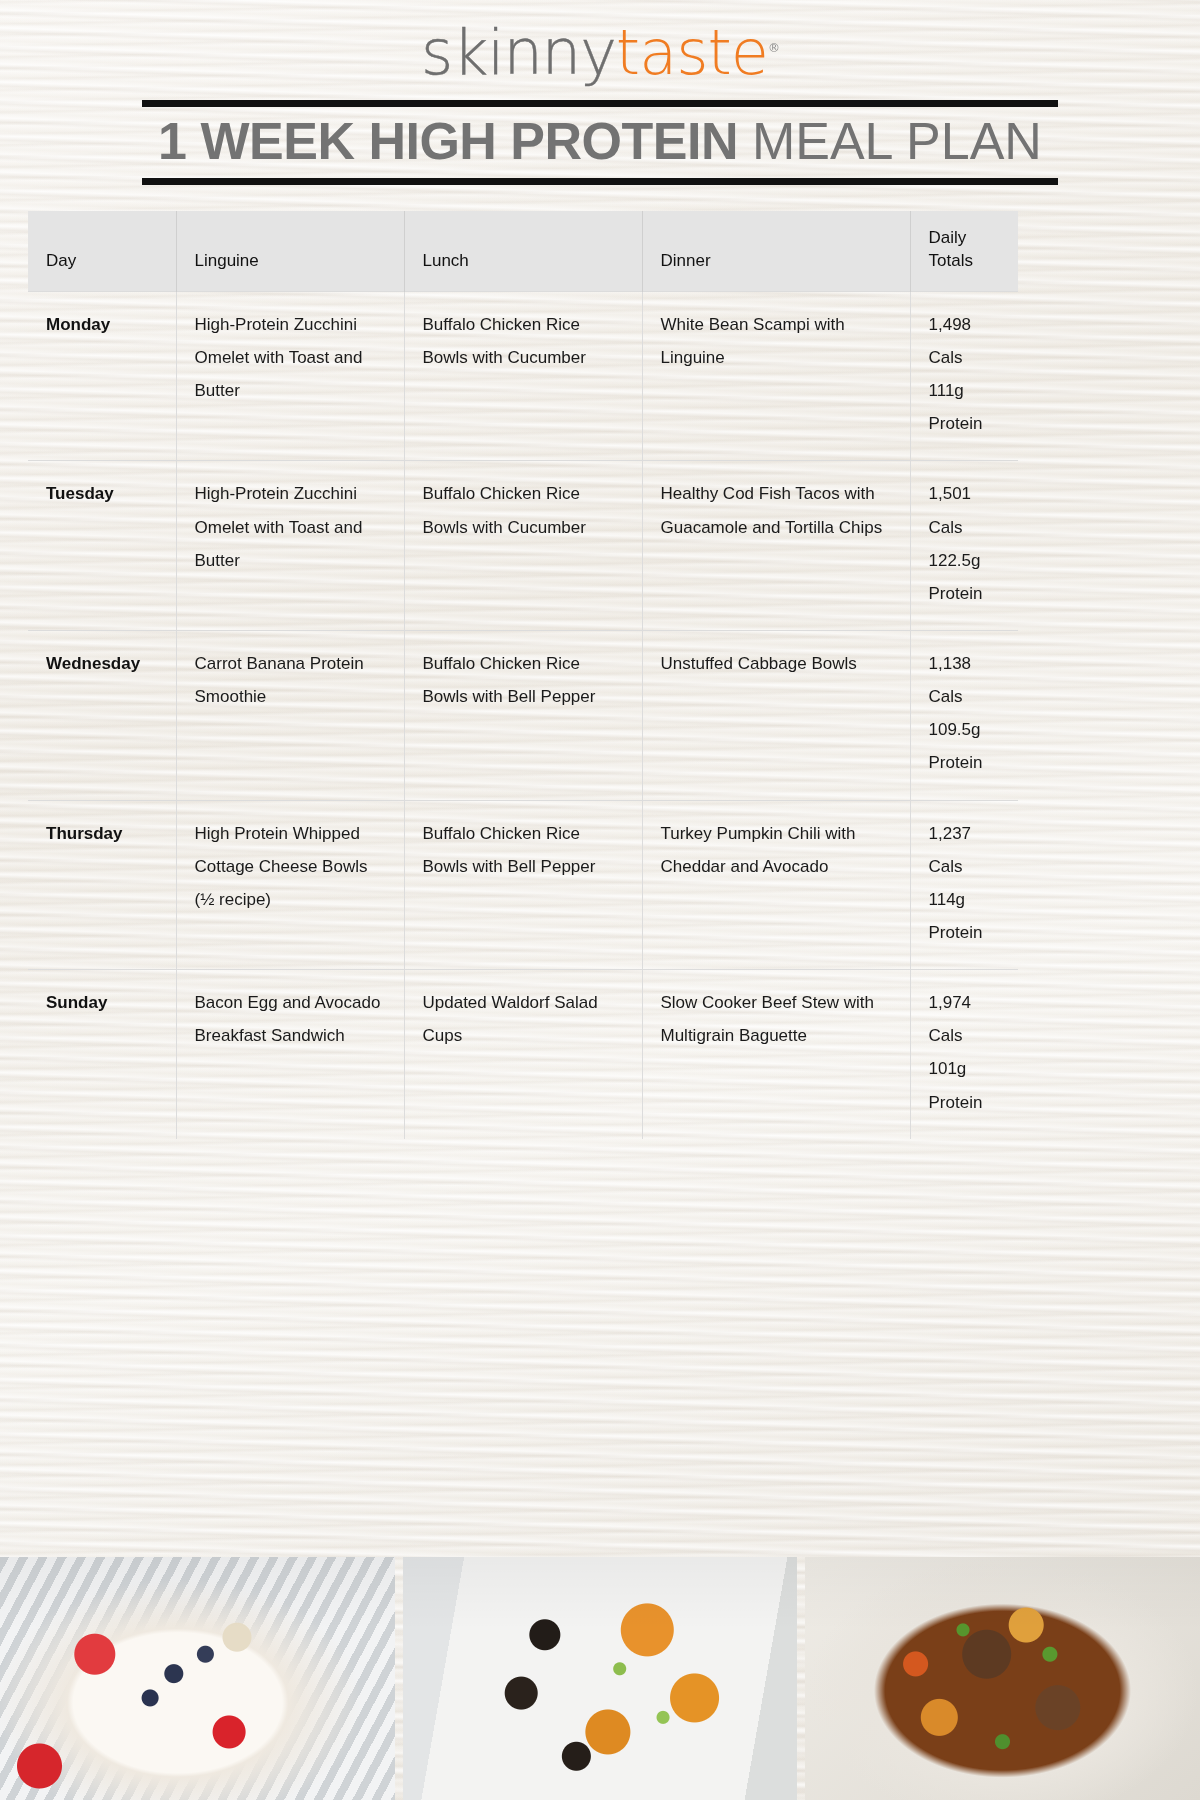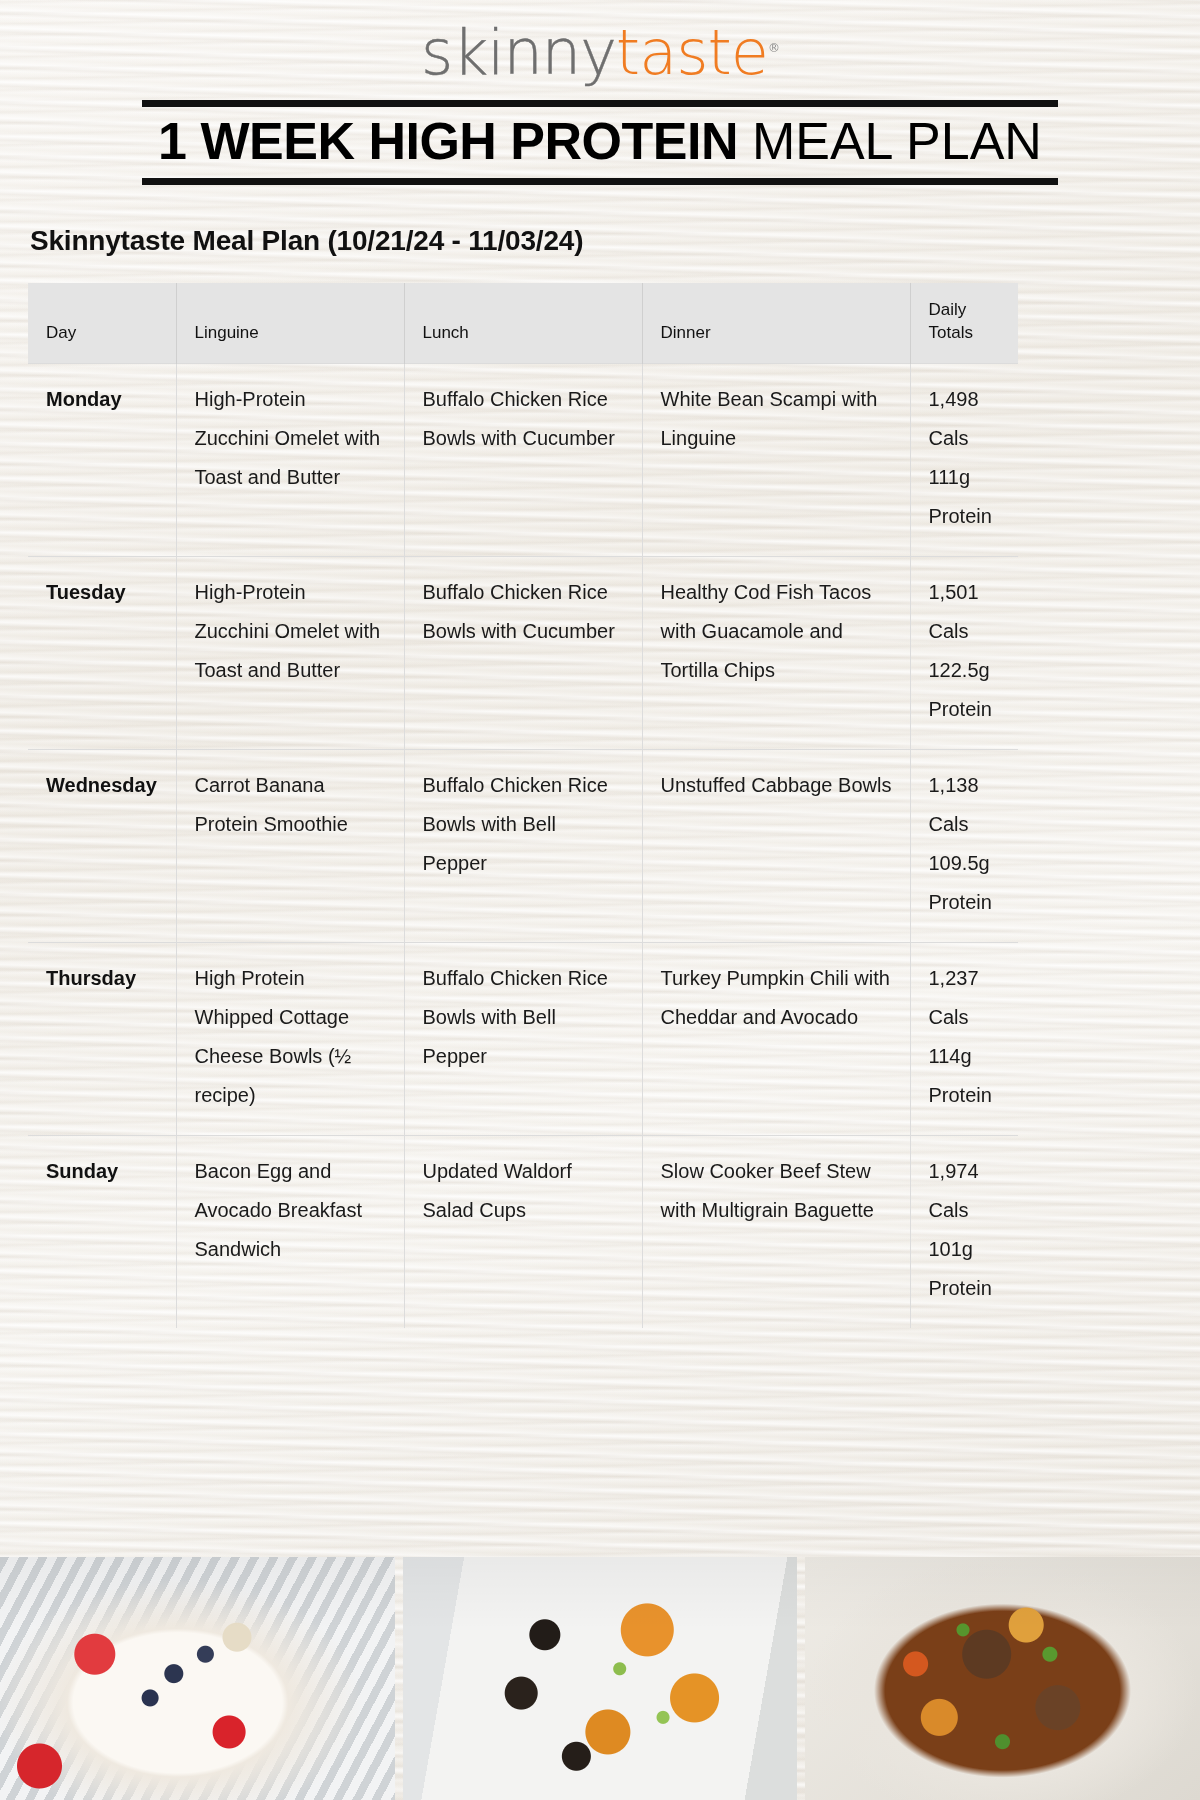--- a/index.html
+++ b/index.html
@@ -74,21 +74,21 @@
   .rule { height: 7px; background: #111; }
   .rule.bottom { height: 7px; }
   .title {
     text-align: center;
     padding: 8px 0 10px;
     font-family: "Liberation Sans", sans-serif;
     font-size: 52px;
     line-height: 1.02;
     letter-spacing: -0.5px;
     white-space: nowrap;
-    color: #000000;
+    color: #737373;
   }
   .title .bold { font-weight: 700; }
   .title .light { font-weight: 400; letter-spacing: 0px; }
 
   
   .subtitle {
     margin: 40px 0 0 30px;
     font-size: 28px;
     font-weight: 700;
     color: #111;
@@ -107,21 +107,21 @@
     color: #111;
     padding: 16px 18px 18px;
     vertical-align: bottom;
     height: 78px;
     border-right: 1px solid #cfcfcf;
     line-height: 1.35;
   }
   thead th:last-child { border-right: none; }
 
   tbody td {
-    font-size: 20px;
+    font-size: 17px;
     color: #1a1a1a;
     padding: 16px 18px 20px;
     vertical-align: top;
     line-height: 1.95;
     border-top: 1px solid #dcdcdc;
     border-right: 1px solid #dcdcdc;
   }
   tbody td:last-child { border-right: none; }
   td.day { font-weight: 700; color: #111; }
 
@@ -206,21 +206,20 @@
 
   <div class="title-block">
     <div class="rule"></div>
     <div class="title">
       <span class="bold">1 WEEK HIGH PROTEIN</span>
       <span class="light">MEAL PLAN</span>
     </div>
     <div class="rule bottom"></div>
   </div>
 
-  <div class="subtitle">Skinnytaste Meal Plan (10/21/24 - 11/03/24)</div>
 
   <div class="table-wrap">
     <table>
       <colgroup>
         <col class="c-day">
           <col class="c-break">
           <col class="c-lunch">
           <col class="c-dinner">
           <col class="c-total">
       </colgroup>

